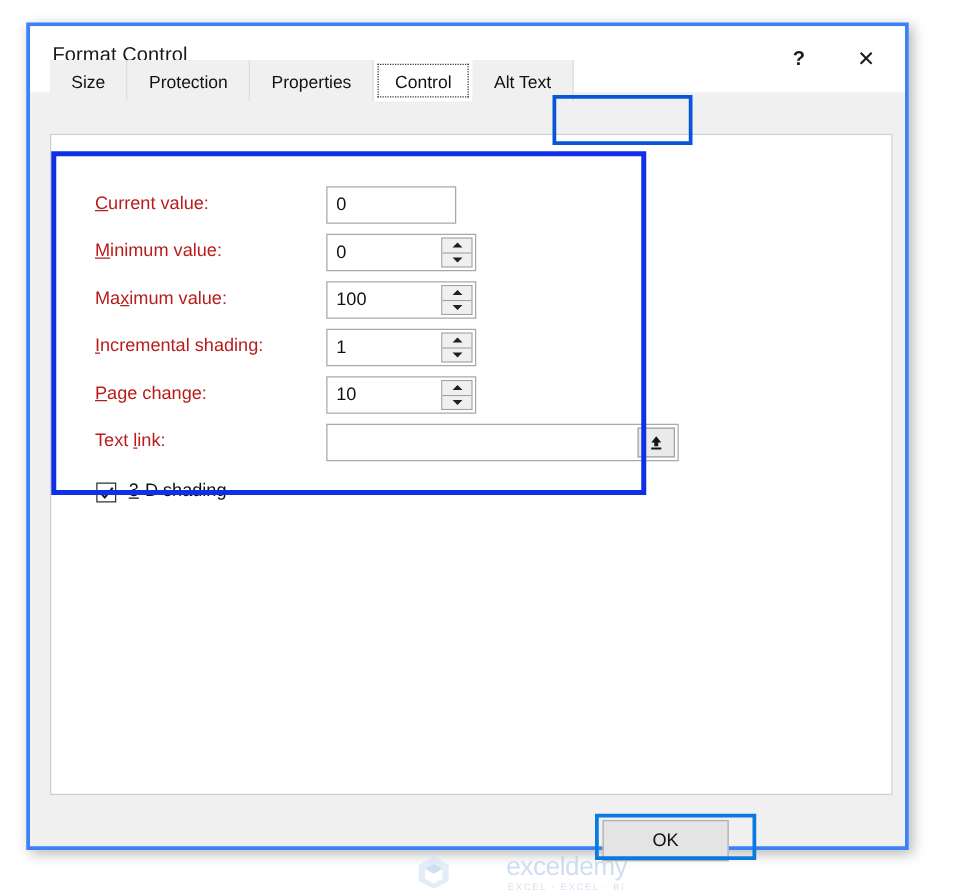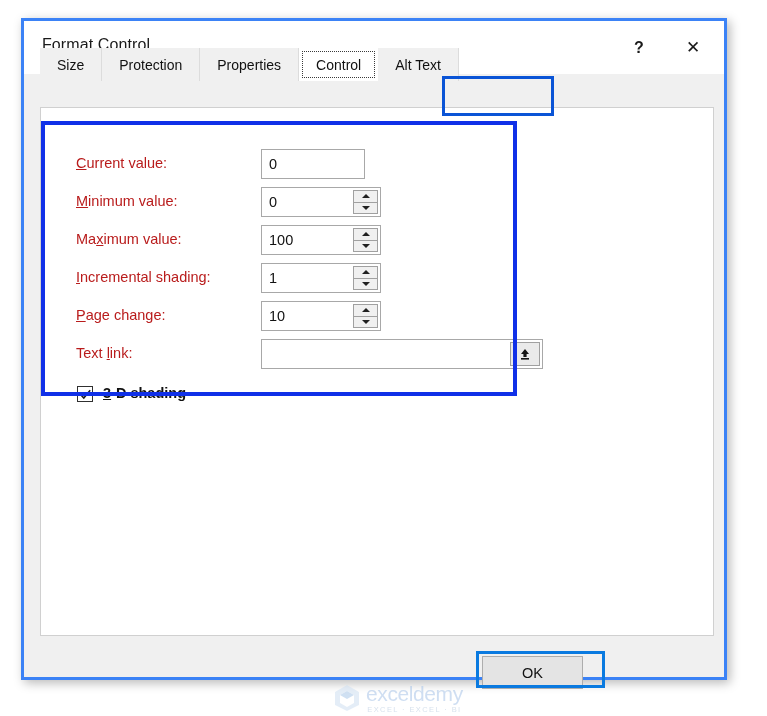--- a/index.html
+++ b/index.html
@@ -241,21 +241,20 @@
     cursor: default;
     padding: 0;
   }
   .picker svg { display: block; }
 
   
   .check-row {
     position: relative;
     height: 30px;
     margin-top: 6px;
-    font-weight: bold;
   }
   .chk {
     position: absolute;
     left: 1px;
     top: 3px;
     width: 16px;
     height: 16px;
     border: 1px solid #303030;
     background: #ffffff;
     box-sizing: border-box;
@@ -301,21 +300,21 @@
   .watermark {
     position: absolute;
     left: 310px;
     top: 662px;
     display: flex;
     align-items: center;
     opacity: 0.55;
     pointer-events: none;
   }
   .wm-mark { width: 26px; height: 28px; margin-right: 6px; }
-  .wm-text { line-height: 1; }
+  .wm-text { line-height: 1; margin-left: 39px; }
   .wm-name {
     font-size: 21px;
     color: #a8c4e8;
     letter-spacing: -0.4px;
     display: block;
   }
   .wm-sub {
     font-size: 7.5px;
     color: #b6c9de;
     letter-spacing: 1.4px;

